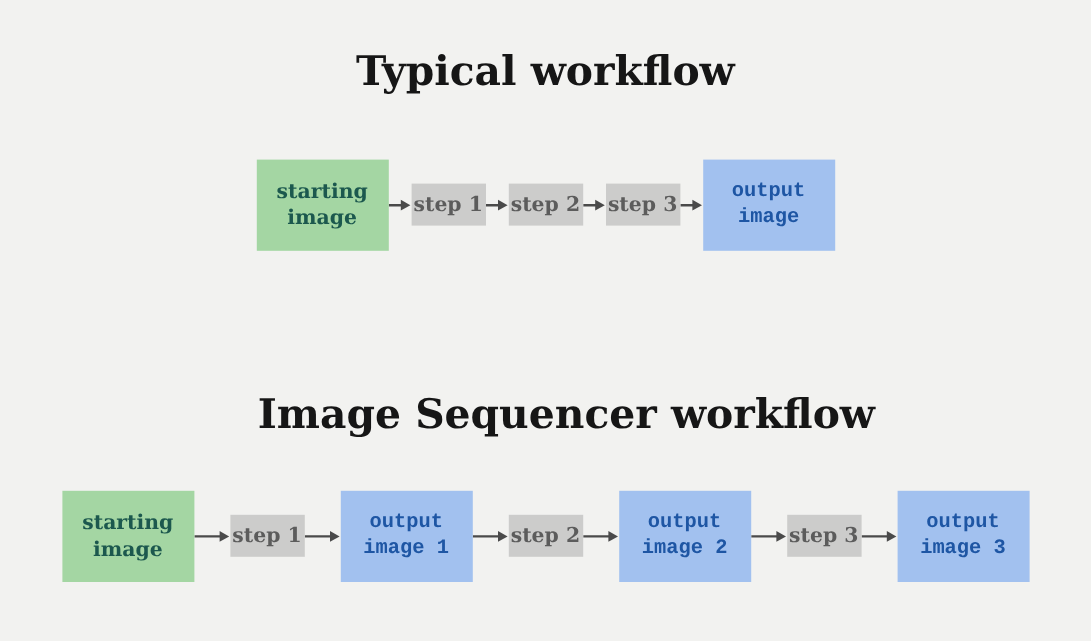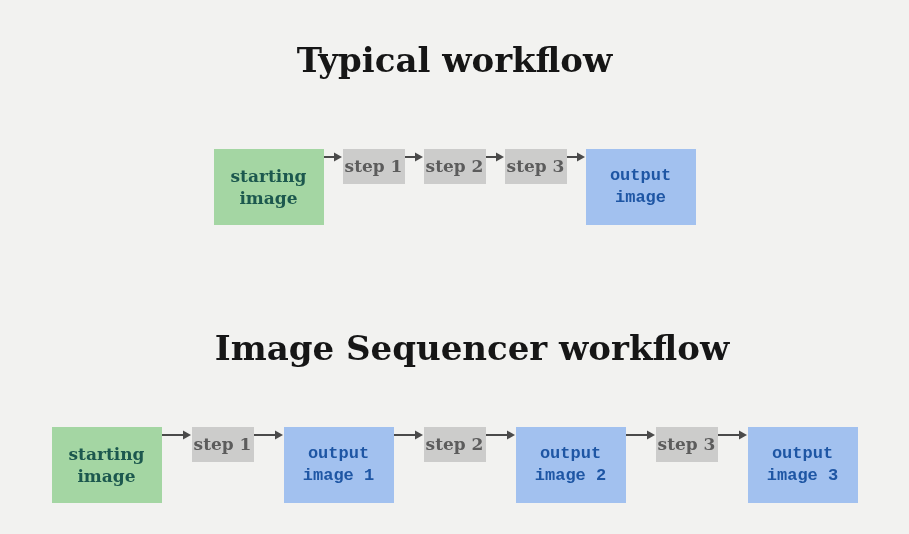--- a/index.html
+++ b/index.html
@@ -12,36 +12,35 @@
     background: #f2f2f0;
     font-family: "DejaVu Serif", "Liberation Serif", serif;
     overflow: hidden;
   }
   .page {
     width: 909px;
     height: 534px;
     display: flex;
     flex-direction: column;
     align-items: stretch;
-    gap: 16px;
   }
   .diagram-title {
     margin: 0;
     text-align: center;
     font-size: 34px;
     font-weight: 700;
     line-height: 1.2;
     color: var(--title-text, #161616);
     letter-spacing: 0px;
   }
   .title-1 { margin-top: 40px; }
-  .title-2 { margin-top: 87px; padding-left: 35px; }
+  .title-2 { margin-top: 117px; padding-left: 35px; }
   .flow-row {
     display: flex;
-    align-items: flex-start;
+    align-items: center;
     justify-content: center;
   }
   .row-1 { margin-top: 52px; }
   .row-2 { margin-top: 42px; }
   .node {
     flex: none;
     display: flex;
     align-items: center;
     justify-content: center;
     text-align: center;

